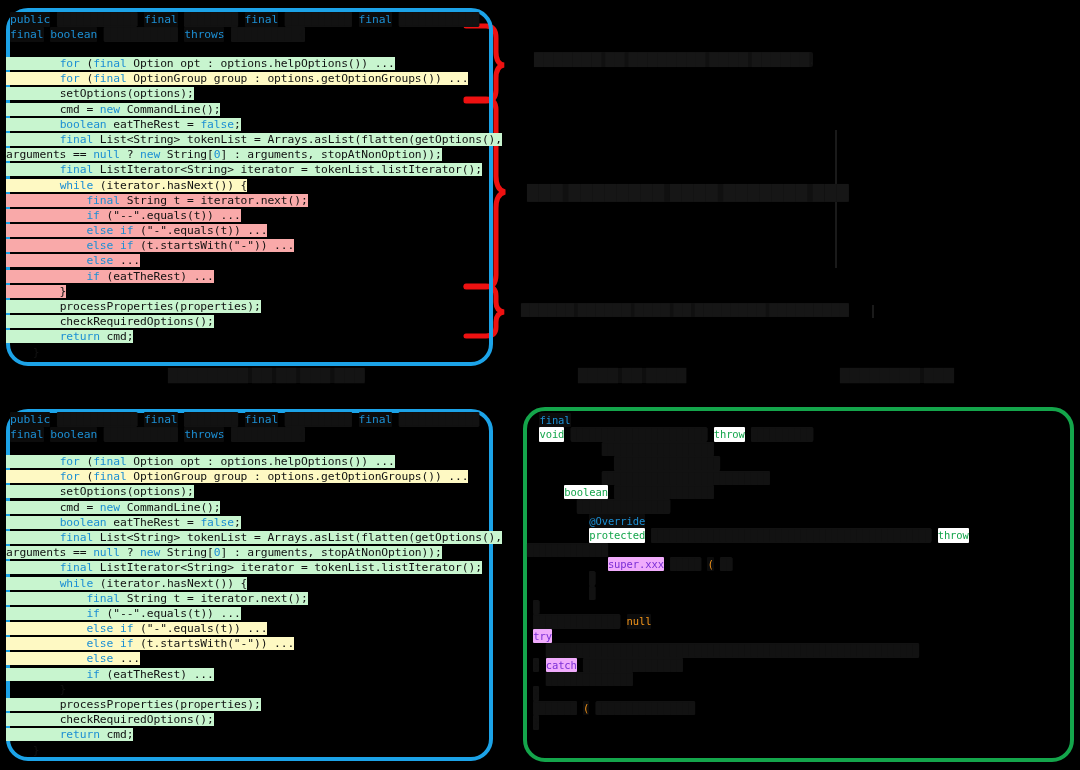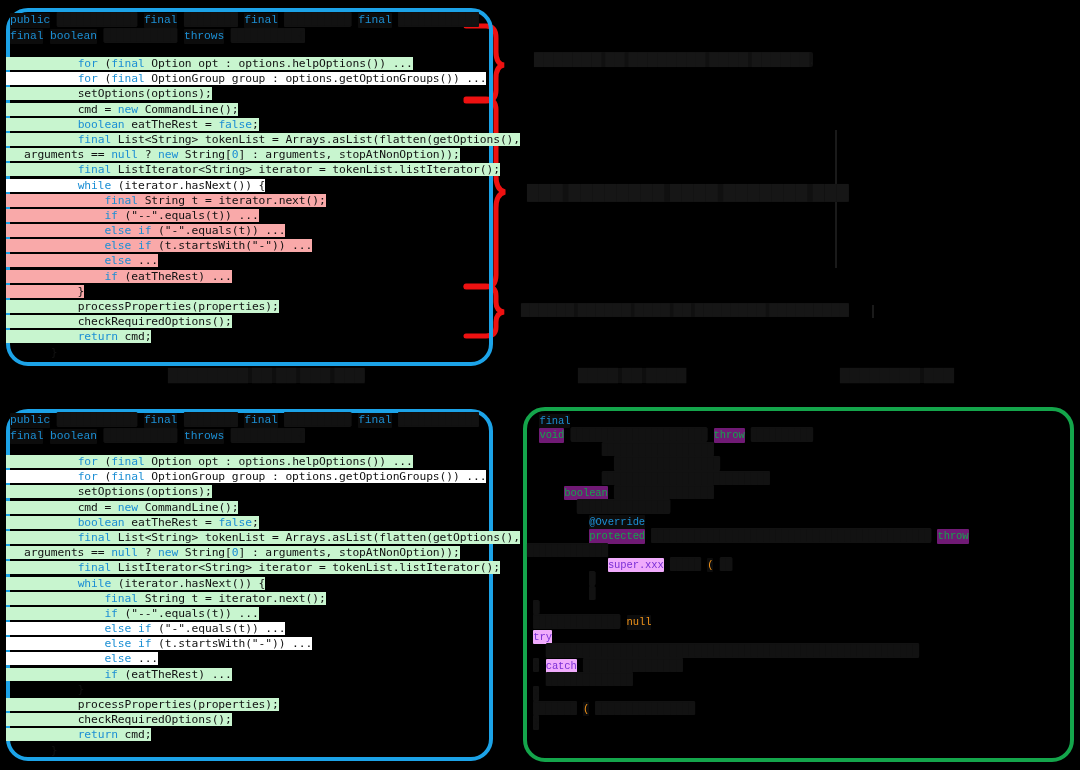--- a/index.html
+++ b/index.html
@@ -7,40 +7,40 @@
        font-family:"DejaVu Sans Mono","Liberation Mono",monospace;}
 
   .panel{position:absolute;box-sizing:border-box;}
   .panel-border{position:absolute;box-sizing:border-box;border-radius:22px;pointer-events:none;}
   .b-blue{border:4px solid #1CA3E8;}
   .b-green{border:4px solid #14A54B;}
 
   .code{position:absolute;white-space:pre;font-size:11.3px;line-height:15.2px;
         letter-spacing:-0.1px;color:#0a0a0a;}
   .ln{display:block;height:15.2px;}
-  .seg{display:inline;padding-left:18px;}
+  .seg{display:inline;}
   
   .hl-green{background:#c8f5cf;}
-  .hl-yellow{background:#ffffff;margin-top:16px;}
+  .hl-yellow{background:#fef9c3;margin-top:16px;}
   .hl-red{background:#f9a9a9;}
   .hl-none{background:transparent;}
 
   
   .kw{color:#1C8FD4;}
   .num{color:#1C8FD4;}
   .pl{color:#111;}
 
   
   .redact{display:inline-block;background:#121212;color:#121212;border-radius:1px;
           vertical-align:baseline;}
 
   
-  .chip{display:inline-block;border-radius:1px;font-family:Liberation Mono, monospace;}
+  .chip{display:inline-block;border-radius:1px;}
   .chip-blue{color:#1C8FD4;background:#0c0c0c;}
-  .chip-green{color:#14A54B;background:#701a75;}
+  .chip-green{color:#14A54B;background:#ffffff;}
   .chip-purple{color:#7B2FD6;background:#f0abfc;}
   .chip-orange{color:#F2941A;background:#0c0c0c;}
 
   .caption{position:absolute;font-family:"DejaVu Serif","Liberation Serif",serif;
            font-size:13px;color:#141414;background:#0e0e0e;border-radius:2px;
            white-space:nowrap;}
 
   .annot{position:absolute;font-family:"DejaVu Serif","Liberation Serif",serif;
          font-size:12.5px;color:#161616;background:#101010;border-radius:2px;
          white-space:nowrap;}

